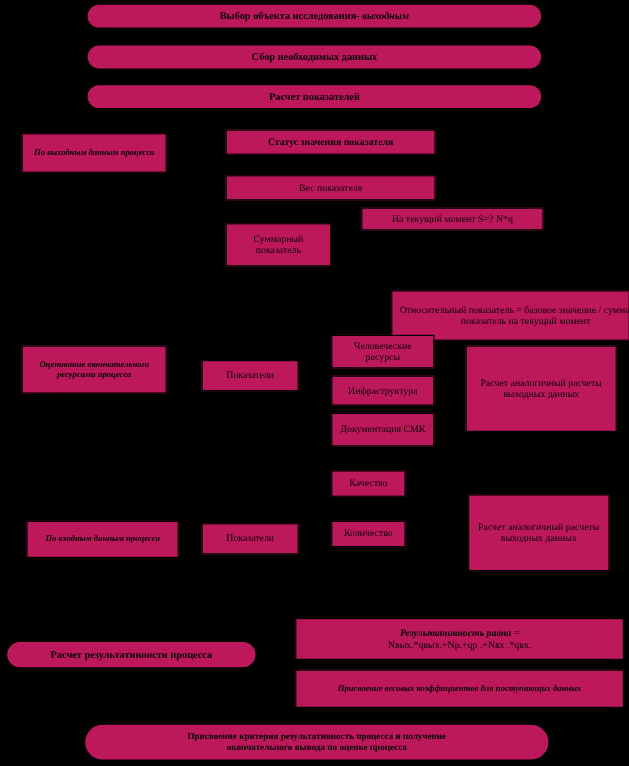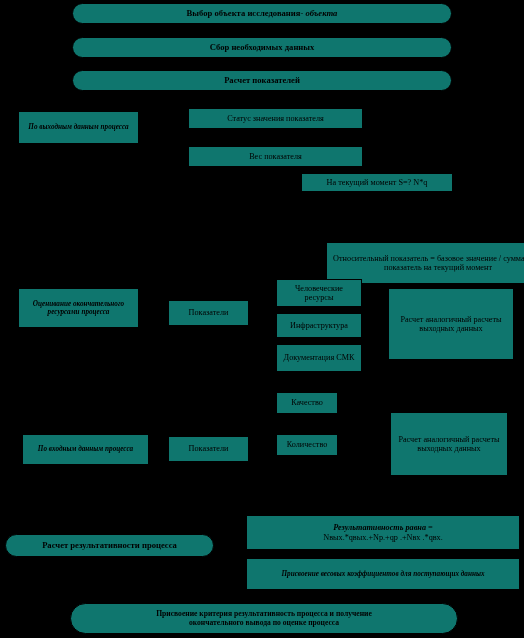--- a/index.html
+++ b/index.html
@@ -10,21 +10,21 @@
   #canvas {
     position: relative;
     width: 524px;
     height: 638px;
     background: #000000;
     overflow: hidden;
     font-family: "Liberation Serif", "DejaVu Serif", serif;
   }
   .node {
     position: absolute;
-    background: #0f766e;
+    background: #be185d;
     color: #000000;
     box-sizing: border-box;
     display: flex;
     align-items: center;
     justify-content: center;
     text-align: center;
     line-height: 1.12;
     overflow: hidden;
   }
   .rect {
@@ -48,43 +48,46 @@
     background: #000000;
   }
 </style>
 </head>
 <body>
 
 <div id="canvas">
 
   <div class="node pill bold t85" style="left:72px; top:3px; width:380px; height:21px;">
     <span>Выбор  объекта исследования</span>
-      <span class="ital-n"> - объекта</span>
+      <span class="ital-n"> - выходным</span>
   </div>
 
   <div class="node pill bold t85" style="left:72px; top:37px; width:380px; height:21px;">
     <span>Сбор необходимых данных</span>
   </div>
 
   <div class="node pill bold t85" style="left:72px; top:70px; width:380px; height:21px;">
     <span>Расчет показателей</span>
   </div>
 
   <div class="node rect italic t7 pad" style="left:18px; top:111px; width:121px; height:33px;">
     <span>По выходным данным процесса</span>
   </div>
 
-  <div class="node rect t8 pad" style="left:188px; top:108px; width:175px; height:21px;">
+  <div class="node rect t8 pad" style="left:188px; top:108px; width:175px; height:21px;font-weight:bold;">
     <span>Статус значения показателя</span>
   </div>
 
   <div class="node rect t8 pad" style="left:188px; top:146px; width:175px; height:21px;">
     <span>Вес показателя</span>
   </div>
 
+  <div class="node rect t8 pad" style="left:188px; top:186px; width:88px; height:36px;">
+    <span>Суммарный показатель</span>
+  </div>
 
   <div class="node rect t8 pad" style="left:301px; top:173px; width:152px; height:19px;">
     <span>На текущий момент S=?  N*q</span>
   </div>
 
 
   <div class="node rect t8 pad" style="left:296px; top:242px; width:224px; height:42px;margin-left:30px;">
     <span>Относительный показатель = базовое значение / суммарный показатель на текущий момент</span>
   </div>
 

